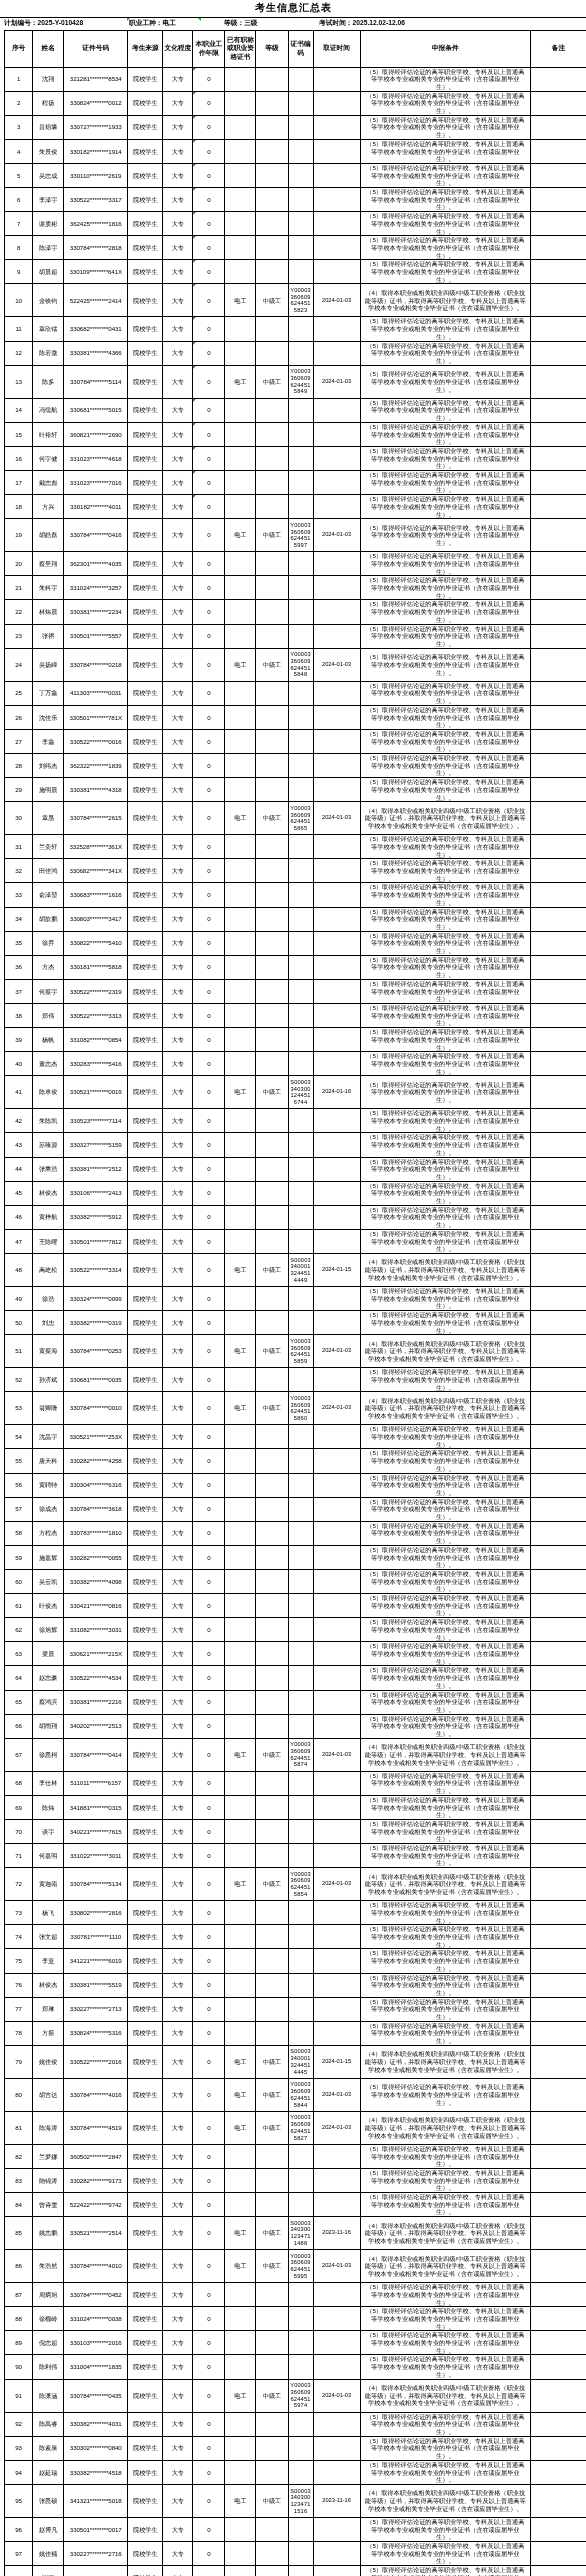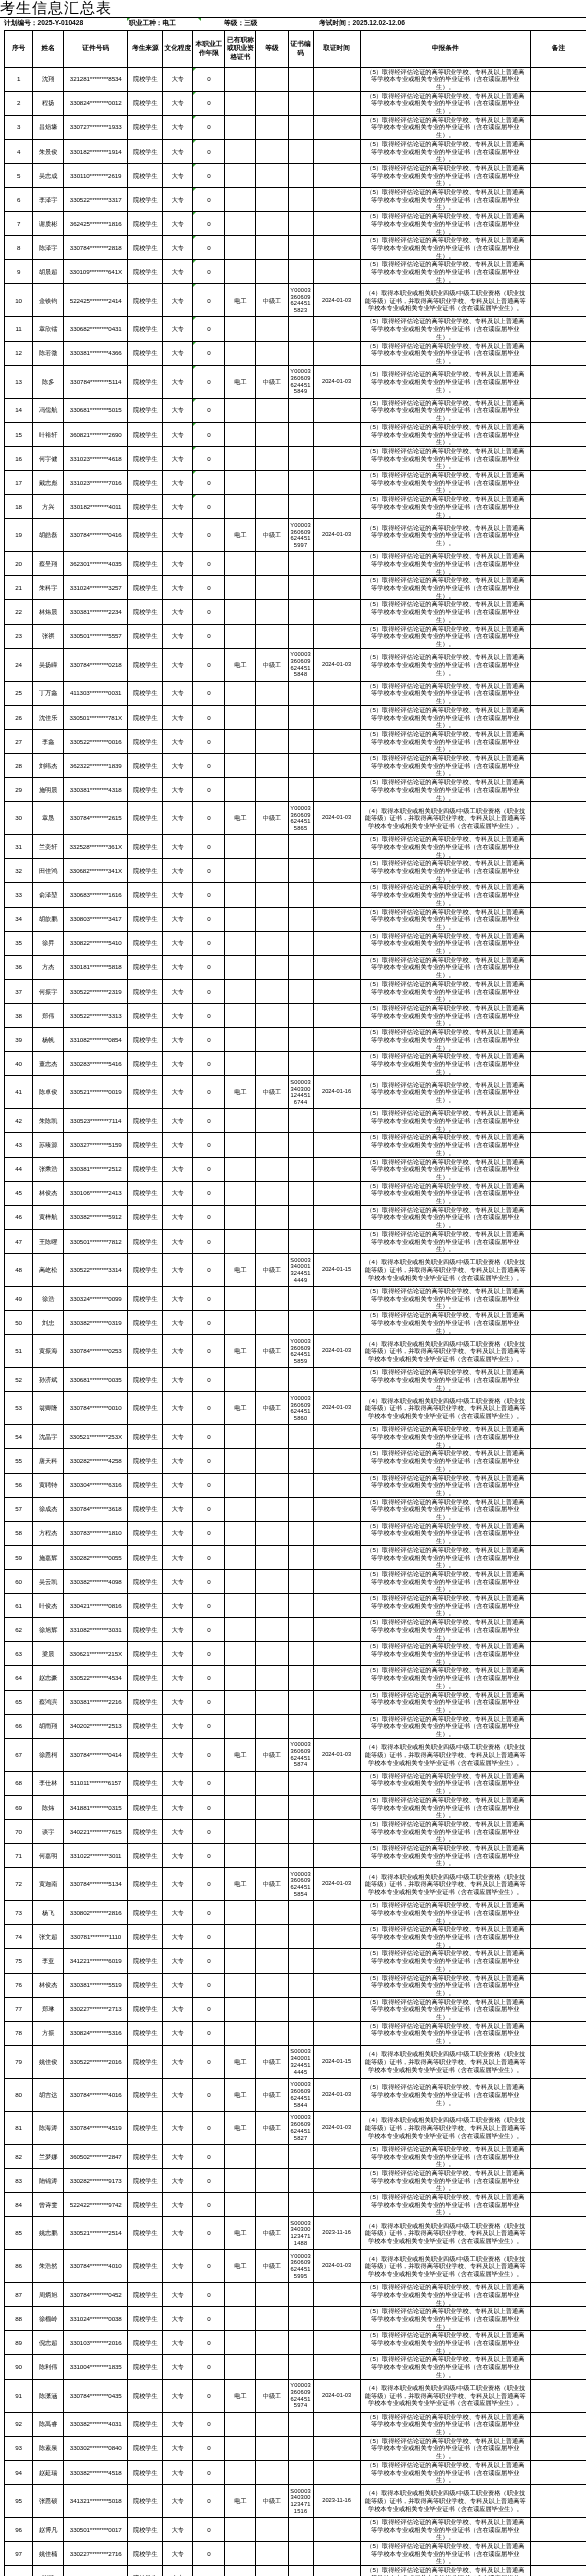--- a/index.html
+++ b/index.html
@@ -4,22 +4,22 @@
 <style>
   html,body{margin:0;padding:0;}
   body{
     width:587px;
     background:#ffffff;
     font-family:"Liberation Sans", sans-serif;
     color:#000;
   }
   .sheet{width:587px;background:#fff;}
   .title{
-    height:16.5px;line-height:15.5px;text-align:left;
-    font-size:15px;font-weight:normal;letter-spacing:1px;
+    height:16.5px;line-height:15.5px;text-align:center;
+    font-size:10px;font-weight:bold;letter-spacing:1px;
     border-bottom:0.5px solid #000;
   }
   .meta{
     display:flex;align-items:center;height:12px;
     font-size:6.7px;font-weight:600;white-space:nowrap;
   }
   .meta .m1{width:125px;padding-left:4.1px;}
   .meta .m2{width:95px;position:relative;}
   .meta .m3{width:95px;}
   .meta .m4{flex:1;}

